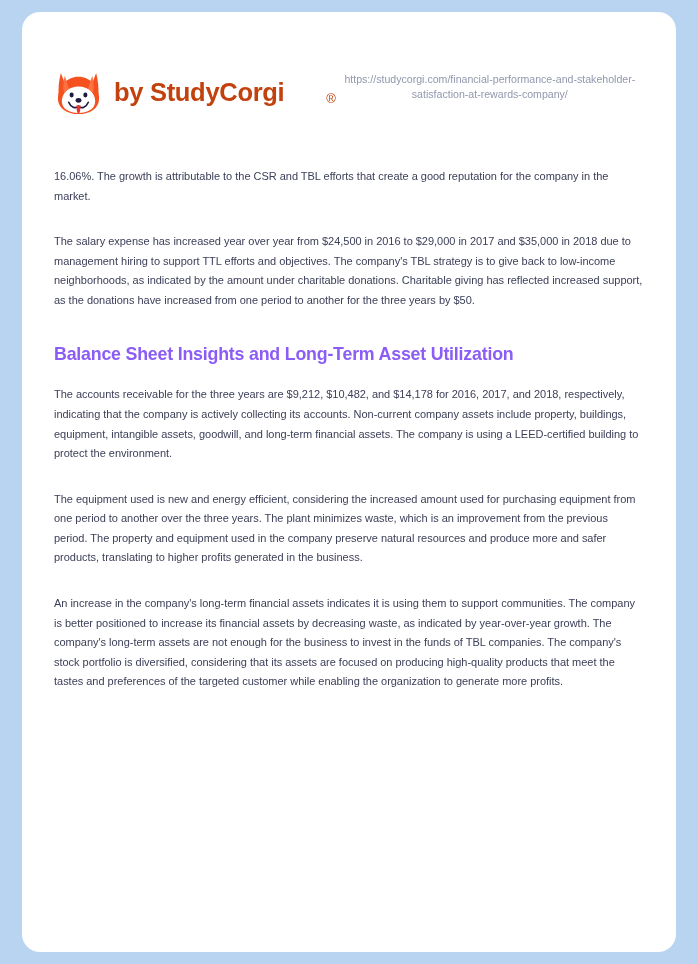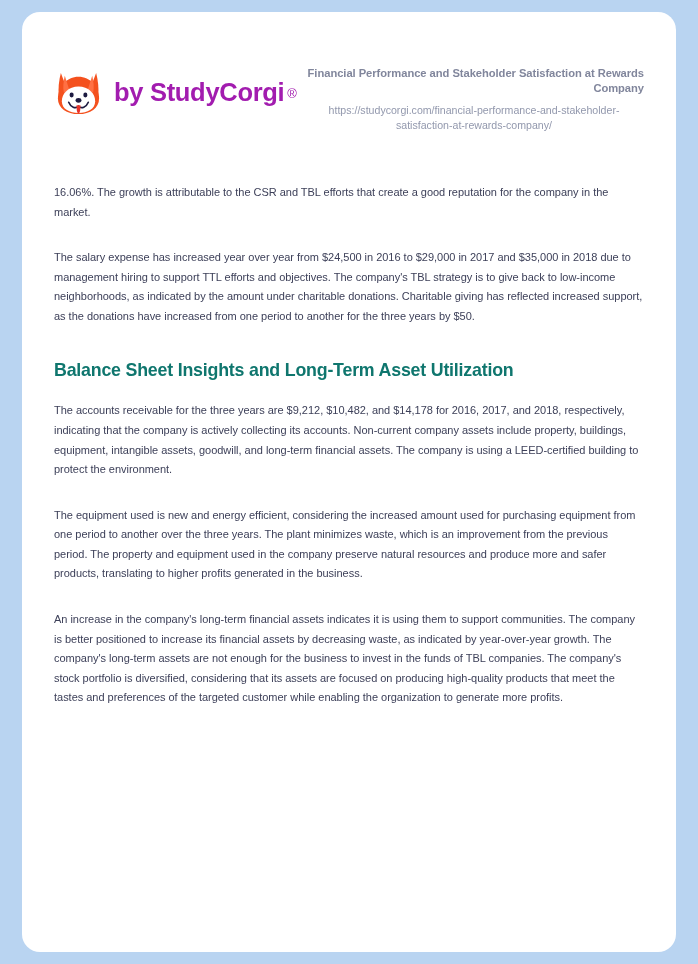--- a/index.html
+++ b/index.html
@@ -36,27 +36,28 @@
     padding-top: 8px;
   }
   .brand-logo {
     width: 49px;
     height: 49px;
     flex: 0 0 49px;
     display: block;
   }
   .brand-wordmark {
     display: flex;
-    align-items: center;
-    color: #a21caf;
+    align-items: flex-end;
+    color: #c2410c;
     font-size: 25.5px;
     font-weight: bold;
     letter-spacing: -0.3px;
     line-height: 1;
     white-space: nowrap;
+    gap: 39px;
   }
   .brand-reg {
     font-size: 13px;
     font-weight: normal;
     line-height: 1;
     margin-left: 3px;
     margin-top: 1px;
   }
   .header-meta {
     text-align: right;
@@ -85,21 +86,21 @@
   }
   .doc-body p {
     color: #3d4059;
     font-size: 11px;
     line-height: 1.78;
     margin: 0 0 26px 0;
     letter-spacing: -0.02px;
   }
   .doc-body p:last-child { margin-bottom: 0; margin-top: 16px; }
   .section-heading {
-    color: #0f766e;
+    color: #8b5cf6;
     font-size: 17.8px;
     font-weight: bold;
     line-height: 1.4;
     margin: 32px 0 18px 0;
     letter-spacing: -0.2px;
   }
 </style>
 </head>
 <body>
 
@@ -121,21 +122,20 @@
         <path d="M30 70 C34 80 44 84 50 78 C56 84 66 80 70 70" fill="none" stroke="#1d1b41" stroke-width="3.4" stroke-linecap="round"></path>
         <path d="M46 76 C46 86 47 92 50 93 C53 92 54 86 54 76 Z" fill="#e8342a"></path>
       </svg>
       <div class="brand-wordmark">
         <span>by StudyCorgi</span>
         <span class="brand-reg">®</span>
       </div>
     </div>
 
     <div class="header-meta">
-      <div class="header-title">Financial Performance and Stakeholder Satisfaction at Rewards Company</div>
       <div class="header-url">https://studycorgi.com/financial-performance-and-stakeholder-satisfaction-at-rewards-company/</div>
     </div>
 
   </div>
 
   <div class="doc-body">
 
     <p>16.06%. The growth is attributable to the CSR and TBL efforts that create a good reputation for the company in the market.</p>
 
     <p>The salary expense has increased year over year from $24,500 in 2016 to $29,000 in 2017 and $35,000 in 2018 due to management hiring to support TTL efforts and objectives. The company's TBL strategy is to give back to low-income neighborhoods, as indicated by the amount under charitable donations. Charitable giving has reflected increased support, as the donations have increased from one period to another for the three years by $50.</p>

